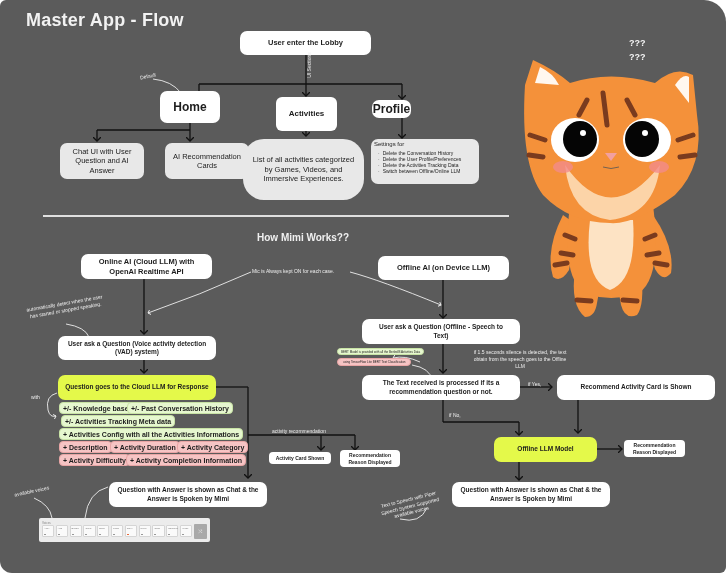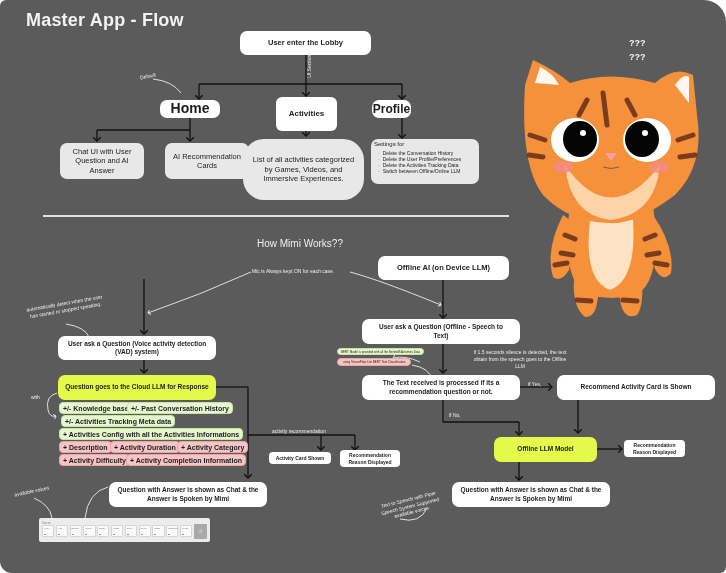--- a/index.html
+++ b/index.html
@@ -19,21 +19,21 @@
   .box.grey { background: #e8e8e8; font-weight: normal; }
   .box.lime { background: #e4f94a; }
   .tag {
     position: absolute; border-radius: 4px; font-size: 7px; font-weight: bold; color: #1d1d1d;
     padding: 0 3px; height: 12px; line-height: 12px; white-space: nowrap;
   }
   .tag.green { background: #e6f7cf; border: 1px solid #c8e3a5; }
   .tag.pink { background: #f6c4c4; border: 1px solid #e8a5a5; }
   .note { position: absolute; color: #eeeeee; font-size: 5px; white-space: nowrap; }
   .divider { position: absolute; left: 43px; top: 215px; width: 466px; height: 1.5px; background: #e0e0e0; }
-  .section-title { left: 257px; top: 238px; color: #f0f0f0; font-size: 10px; font-weight: normal; }
+  .section-title { left: 257px; top: 232px; color: #f0f0f0; font-size: 10px; font-weight: bold; }
   svg.lines { position: absolute; left: 0; top: 0; }
   .settings-list { list-style: none; font-size: 5px; text-align: left; padding-left: 4px; margin-top: 1px; }
   .settings-list li::before { content: "·"; margin-right: 3px; }
   .voices {
     position: absolute; left: 39px; top: 518px; width: 171px; height: 24px;
     background: #ececec; border-radius: 2px; padding: 3px 3px;
   }
   .voices .vlabel { font-size: 3px; color: #888; height: 3px; }
   .voices .row { display: flex; gap: 1.5px; margin-top: 1px; }
   .voice-card {
@@ -109,41 +109,42 @@
       <path d="M427 508 Q420 524 400 519"></path>
     </g>
   </svg>
 
   <div class="abs title">Master App - Flow</div>
 
   <div class="box" style="left:240px;top:31px;width:131px;height:24px;font-size:7.5px;">User enter the Lobby</div>
   <div class="note" style="left:296px;top:62px;transform:rotate(-90deg);font-size:5px;">UI Sections</div>
   <div class="note" style="left:140px;top:73px;transform:rotate(-12deg);font-size:5px;">Default</div>
 
-  <div class="box" style="left:160px;top:100px;width:60px;height:18px;font-size:14px;">Home</div>
+  <div class="box" style="left:160px;top:91px;width:60px;height:32px;font-size:12px;">Home</div>
   <div class="box" style="left:276px;top:97px;width:61px;height:34px;font-size:8px;border-radius:6px;">Activities</div>
   <div class="box" style="left:372px;top:100px;width:39px;height:18px;font-size:12px;">Profile</div>
 
   <div class="box grey" style="left:60px;top:143px;width:84px;height:36px;font-size:7.5px;padding:0 4px;">Chat UI with User Question and AI Answer</div>
   <div class="box grey" style="left:165px;top:143px;width:84px;height:36px;font-size:7.5px;padding:0 4px;">AI Recommendation Cards</div>
   <div class="box grey" style="left:243px;top:139px;width:121px;height:61px;font-size:7.5px;padding:0 6px;border-radius:21px;">List of all activities categorized by Games, Videos, and Immersive Experiences.</div>
   <div class="box grey" style="left:371px;top:139px;width:108px;height:45px;font-size:6px;padding:2px 3px;display:block;text-align:left;font-weight:normal;">
     <div style="font-size:6px;">Settings for</div>
     <ul class="settings-list">
       <li>Delete the Conversation History</li>
       <li>Delete the User Profile/Preferences</li>
       <li>Delete the Activities Tracking Data</li>
       <li>Switch between Offline/Online LLM</li>
     </ul>
   </div>
 
   <div class="divider"></div>
   <div class="abs section-title">How Mimi Works??</div>
   <div class="note" style="left:252px;top:268px;font-size:5px;">Mic is Always kept ON for each case.</div>
 
+  <div class="box" style="left:81px;top:254px;width:131px;height:25px;font-size:7.5px;padding:0 6px;">Online AI (Cloud LLM) with OpenAI Realtime API</div>
   <div class="note" style="left:26px;top:300px;width:78px;white-space:normal;text-align:center;transform:rotate(-10deg);line-height:1.3;">automatically detect when the user has started or stopped speaking.</div>
   <div class="box" style="left:58px;top:336px;width:158px;height:24px;font-size:6.5px;padding:0 8px;">User ask a Question (Voice activity detection (VAD) system)</div>
   <div class="box lime" style="left:58px;top:375px;width:158px;height:25px;font-size:6.5px;">Question goes to the Cloud LLM for Response</div>
   <div class="note" style="left:31px;top:394px;font-size:5px;">with</div>
 
   <div class="tag green" style="left:59px;top:402px;">+/- Knowledge base</div>
   <div class="tag green" style="left:127px;top:402px;">+/- Past Conversation History</div>
   <div class="tag green" style="left:61px;top:415px;">+/- Activities Tracking Meta data</div>
   <div class="tag green" style="left:59px;top:428px;">+ Activities Config with all the Activities Informations</div>
   <div class="tag pink" style="left:59px;top:441px;">+ Description</div>

